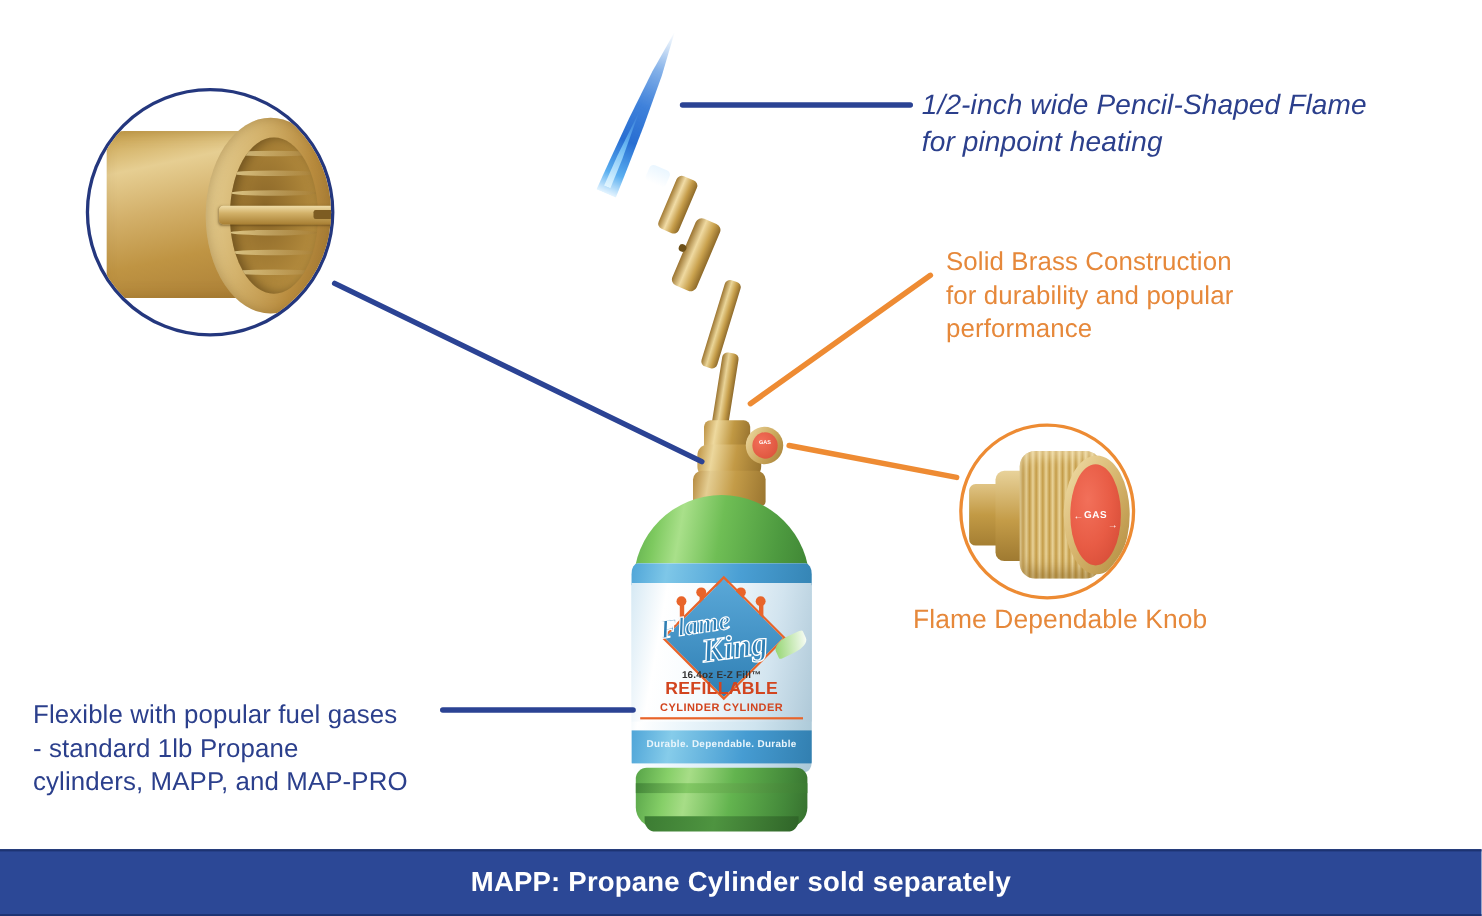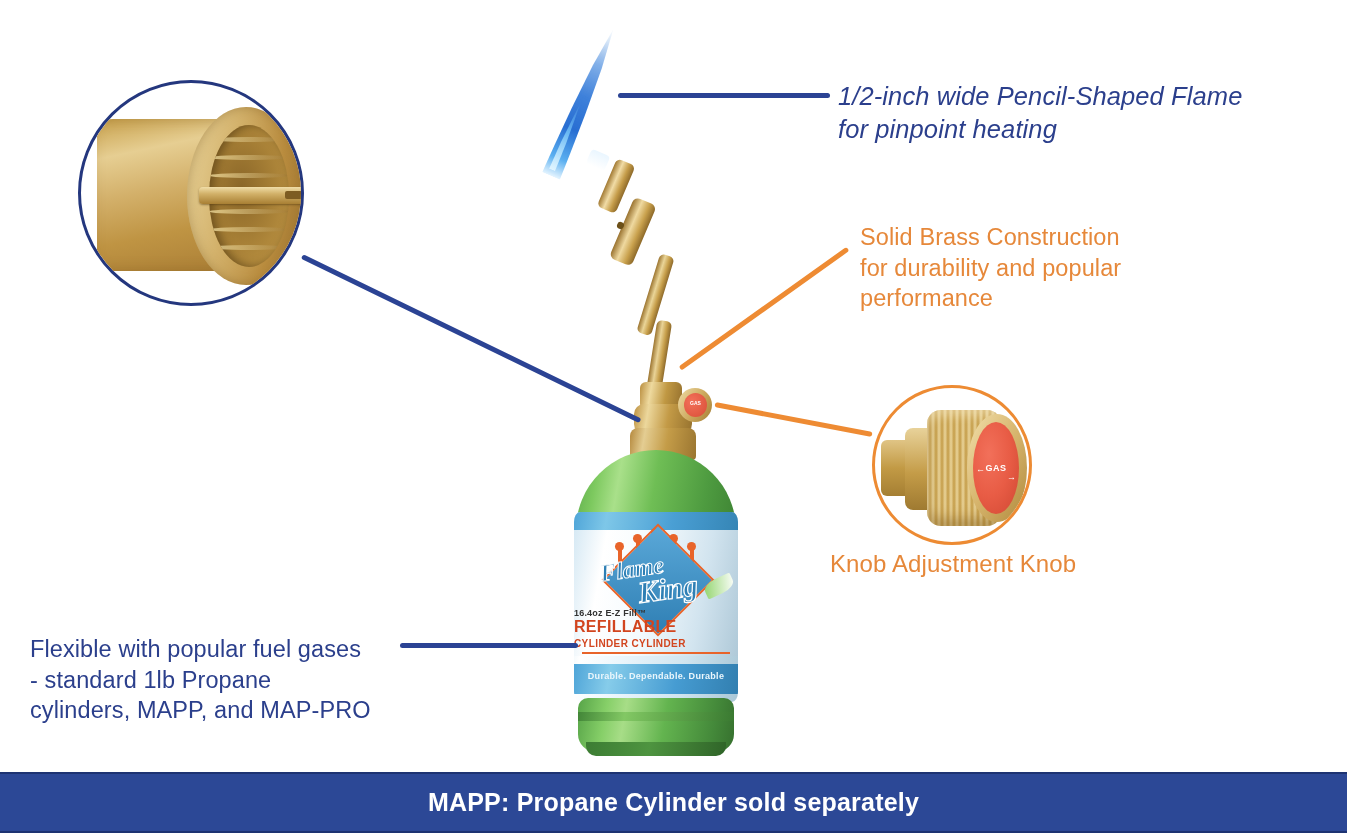--- a/index.html
+++ b/index.html
@@ -156,21 +156,21 @@
     position:absolute;left:0;top:18px;width:100%;height:126px;
     background:linear-gradient(100deg,#d6e9f4 0%,#ffffff 18%,#f4fafd 45%,#d2e4ef 75%,#afc9d8 100%);
   }
   .lbl-orange-rule{
     position:absolute;left:8px;top:140px;width:148px;height:2px;background:#e8642a;
   }
   .lbl-bot-band{
     position:absolute;left:0;top:152px;width:100%;height:30px;
     background:linear-gradient(100deg,#4fa5d8 0%,#86ccea 22%,#469cd2 62%,#327fb0 100%);
   }
-  .lbl-txt{position:absolute;width:100%;text-align:left;color:#d2451f;}
+  .lbl-txt{position:absolute;width:100%;text-align:center;color:#d2451f;}
   .lbl-small{top:96px;font-size:9px;font-weight:700;letter-spacing:.2px;color:#333;}
   .lbl-big{top:106px;font-size:16px;font-weight:700;letter-spacing:.3px;}
   .lbl-sub{top:126px;font-size:10px;font-weight:700;letter-spacing:.4px;}
   .lbl-tag{
     position:absolute;width:100%;text-align:center;top:159px;
     font-size:9px;font-weight:700;color:#eaf6fc;letter-spacing:.3px;
   }
   
   .logo-diamond{
     position:absolute;left:44px;top:28px;width:76px;height:76px;
@@ -409,21 +409,21 @@
 
   <div class="line orange" style="left:715px;top:402px;width:160px;height:4.5px;transform:rotate(10.8deg);"></div>
 
   <div class="line blue" style="left:400px;top:643px;width:178px;height:5px;"></div>
 
   <div class="callout blue c-flame">1/2-inch wide Pencil-Shaped Flame
 for pinpoint heating</div>
   <div class="callout orange c-brass">Solid Brass Construction
 for durability and popular
 performance</div>
-  <div class="callout orange c-knob">Knob Adjustment Knob</div>
+  <div class="callout orange c-knob">Flame Dependable Knob</div>
   <div class="callout blue c-flex">Flexible with popular fuel gases
 - standard 1lb Propane
 cylinders, MAPP, and MAP-PRO</div>
 
   <div id="banner">
     <span>MAPP: Propane Cylinder sold separately</span>
   </div>
 
 </div>
 

